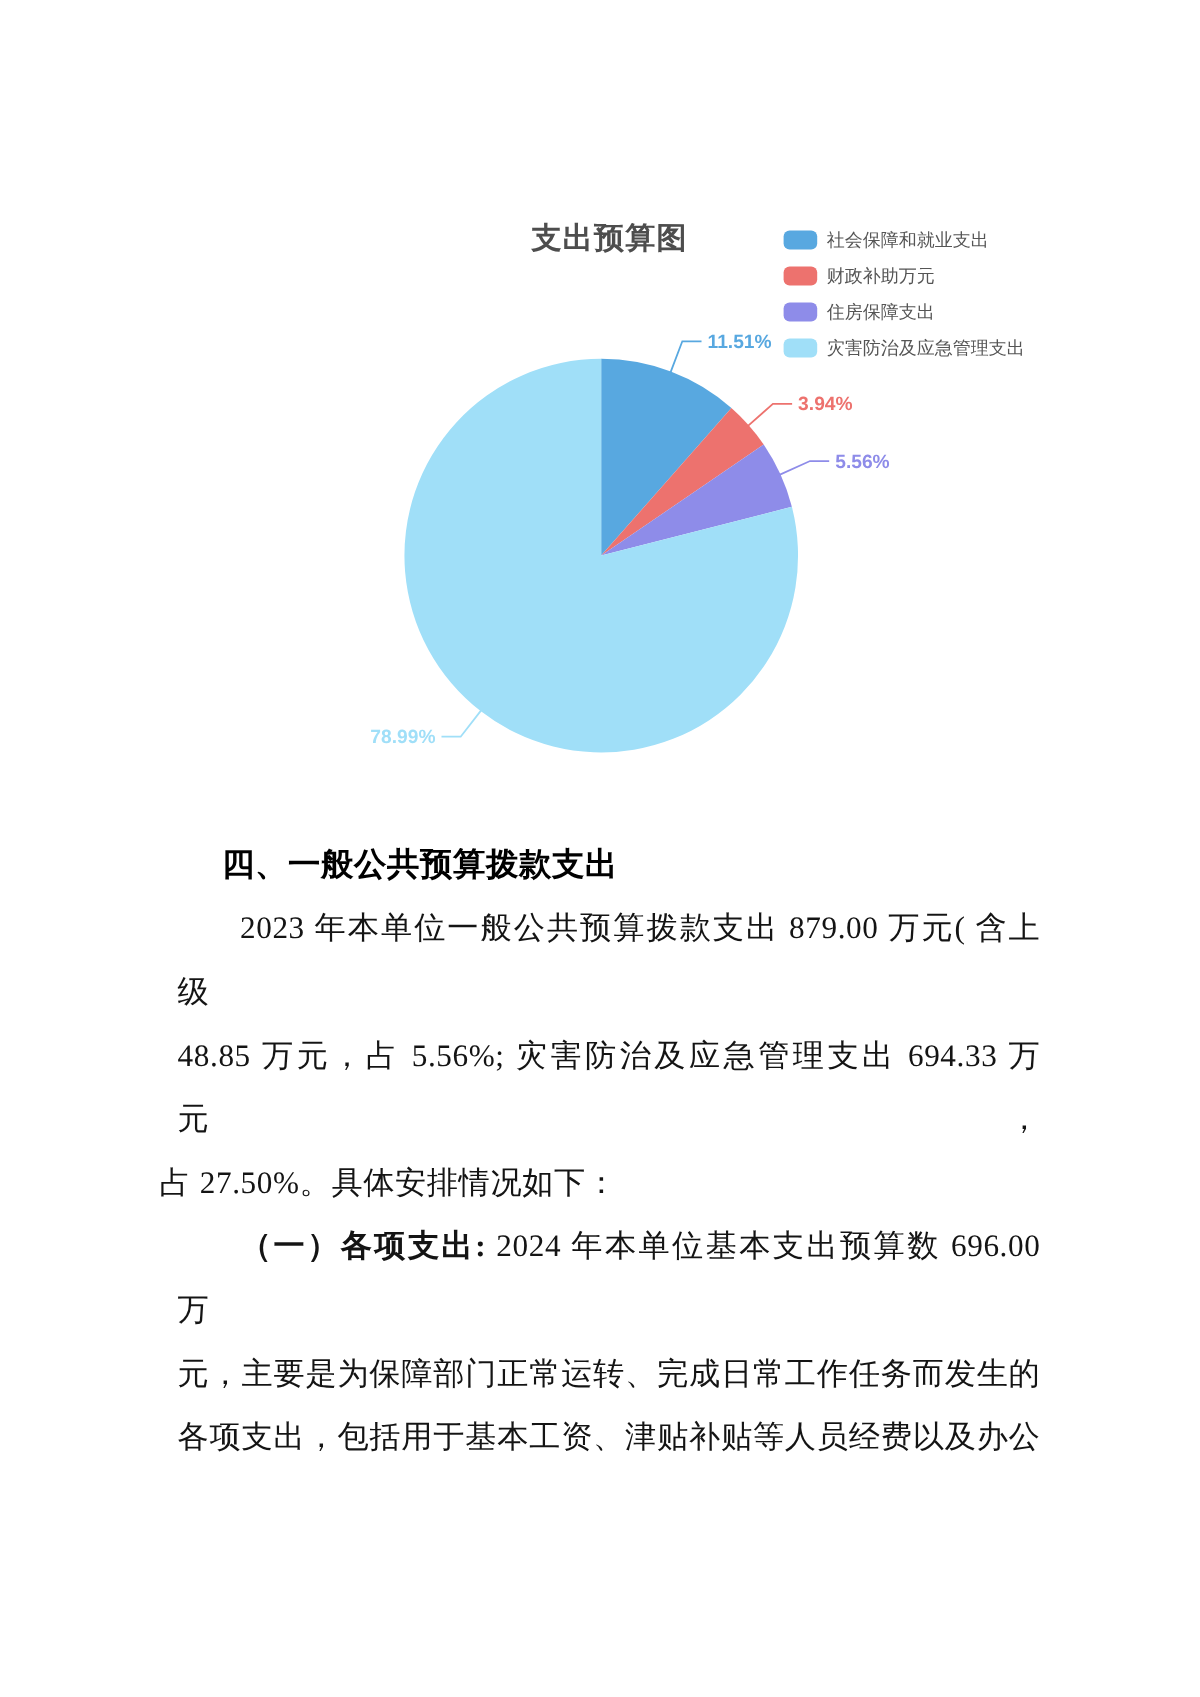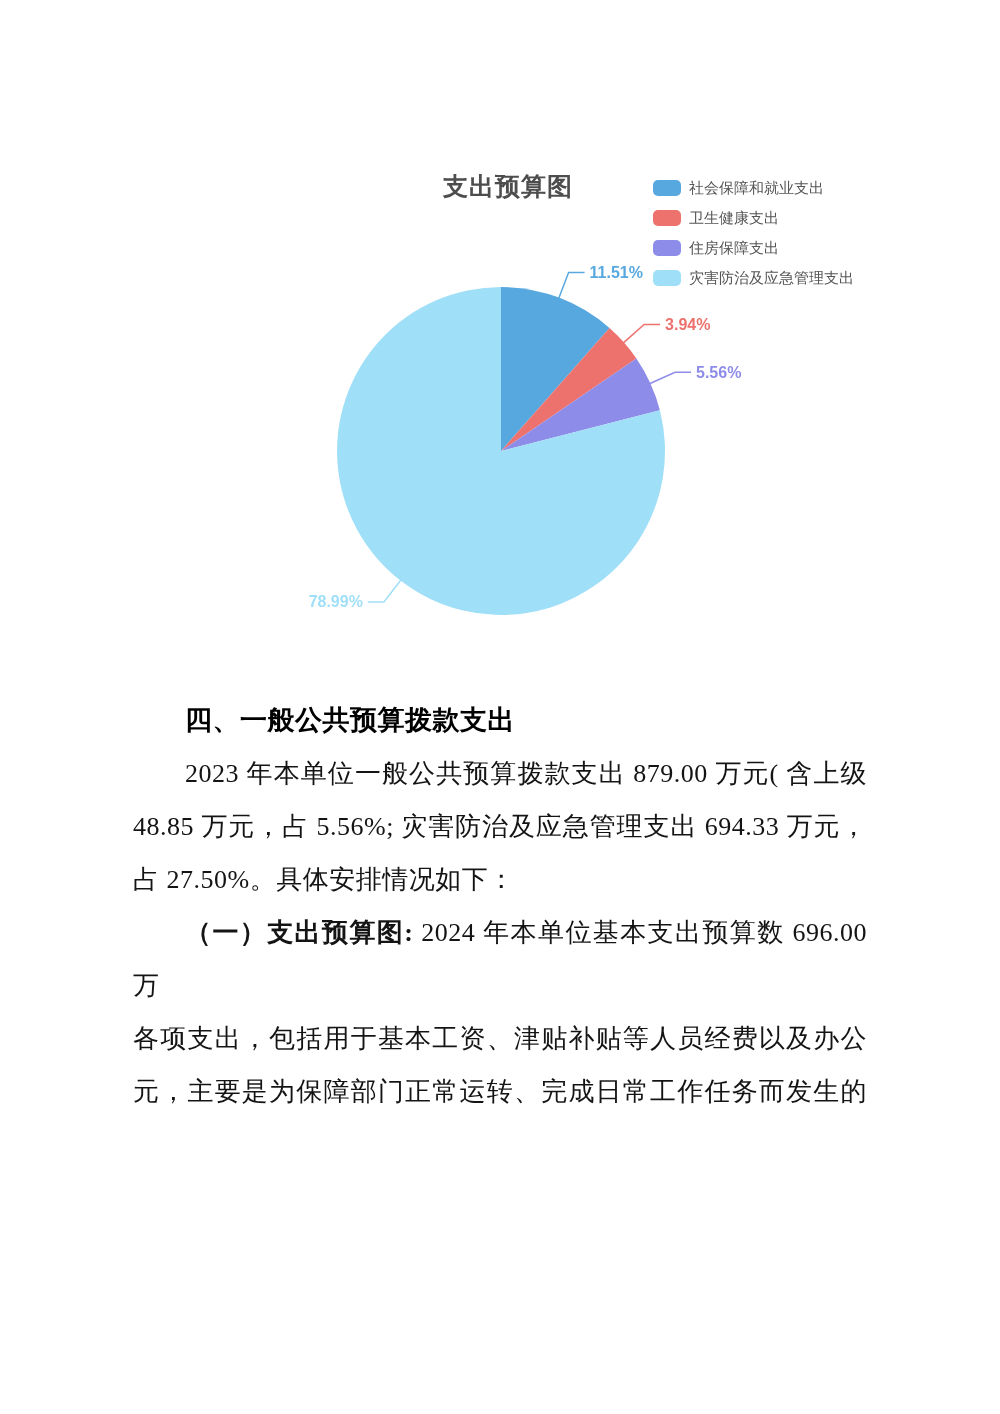--- a/index.html
+++ b/index.html
@@ -3,21 +3,21 @@
 <meta charset="utf-8">
 <style>
   * { margin:0; padding:0; box-sizing:border-box; }
   html,body { width:1000px; height:1414px; }
   body {
     background:#ffffff;
     position:relative;
     font-family:"Liberation Serif","DejaVu Serif",serif;
     overflow:hidden;
   }
-  .chart-area { position:absolute; left:0; top:0; width:1000px; height:700px; }
+  .chart-area { position:absolute; left:0; top:12px; width:1000px; height:700px; }
   .chart-title {
     position:absolute; left:443px; top:170px;
     font-family:"Liberation Sans","DejaVu Sans",sans-serif;
     font-size:25px; font-weight:bold; color:#4d4d4d; letter-spacing:1px;
     white-space:nowrap;
   }
   #pie-svg { position:absolute; left:0; top:0; }
   .pie-label {
     font-family:"Liberation Sans","DejaVu Sans",sans-serif;
     font-size:16px; font-weight:600;
@@ -31,21 +31,21 @@
     font-size:15px; color:#555555; white-space:nowrap;
   }
   .doc { position:absolute; left:133px; top:694px; width:734px; color:#141414; }
   .doc-heading {
     font-family:"Liberation Sans","DejaVu Sans",sans-serif;
     font-size:27px; font-weight:bold; color:#000000;
     line-height:53px; text-indent:52px; letter-spacing:0.5px; white-space:nowrap;
   }
   .doc-line { font-size:26px; line-height:53px; letter-spacing:0.5px; }
   .doc-line.indent { text-indent:52px; }
-  .doc-line.justify { text-align:justify; text-align-last:justify; }
+  .doc-line.justify { text-align:justify; text-align-last:justify;margin-left:15px; }
   .doc-line b { font-weight:bold; }
 </style>
 </head>
 <body>
 
 <div class="chart-area">
   <div class="chart-title">支出预算图</div>
   <svg id="pie-svg" width="1000" height="700">
       <path d="M501,451 L501.0,287.0 A164,164 0 0 1 609.5,328.0 Z" fill="#58a8e0"></path>
       <polyline points="558.7,298.5 568.6,272.4 584.6,272.4" fill="none" stroke="#58a8e0" stroke-width="1.5"></polyline>
@@ -60,36 +60,36 @@
       <polyline points="401.1,579.8 383.9,601.9 367.9,601.9" fill="none" stroke="#a0dff8" stroke-width="1.5"></polyline>
       <text x="362.9" y="607.4" fill="#a0dff8" text-anchor="end" class="pie-label">78.99%</text>
     </svg>
   <div class="legend" id="legend">
       <div class="legend-row">
         <span class="legend-swatch" style="background: rgb(88, 168, 224);"></span>
         <span class="legend-label">社会保障和就业支出</span>
       </div>
       <div class="legend-row">
         <span class="legend-swatch" style="background: rgb(237, 114, 110);"></span>
-        <span class="legend-label">卫生健康支出</span>
+        <span class="legend-label">财政补助万元</span>
       </div>
       <div class="legend-row">
         <span class="legend-swatch" style="background: rgb(142, 140, 233);"></span>
         <span class="legend-label">住房保障支出</span>
       </div>
       <div class="legend-row">
         <span class="legend-swatch" style="background: rgb(160, 223, 248);"></span>
         <span class="legend-label">灾害防治及应急管理支出</span>
       </div>
     </div>
 </div>
 
 <div class="doc">
   <div class="doc-heading">四、一般公共预算拨款支出</div>
   <div id="body-lines">
       <div class="doc-line indent justify"><span>2023 年本单位一般公共预算拨款支出 879.00 万元( 含上级</span></div>
       <div class="doc-line justify"><span>48.85 万元，占 5.56%; 灾害防治及应急管理支出 694.33 万元，</span></div>
       <div class="doc-line"><span>占 27.50%。具体安排情况如下：</span></div>
-      <div class="doc-line indent justify"><b>（一）支出预算图:</b><span> 2024 年本单位基本支出预算数 696.00 万</span></div>
+      <div class="doc-line indent justify"><b>（一）各项支出:</b><span> 2024 年本单位基本支出预算数 696.00 万</span></div>
+      <div class="doc-line justify"><span>元，主要是为保障部门正常运转、完成日常工作任务而发生的</span></div>
       <div class="doc-line justify"><span>各项支出，包括用于基本工资、津贴补贴等人员经费以及办公</span></div>
-      <div class="doc-line justify"><span>元，主要是为保障部门正常运转、完成日常工作任务而发生的</span></div>
     </div>
 </div>
 
 </body></html>

